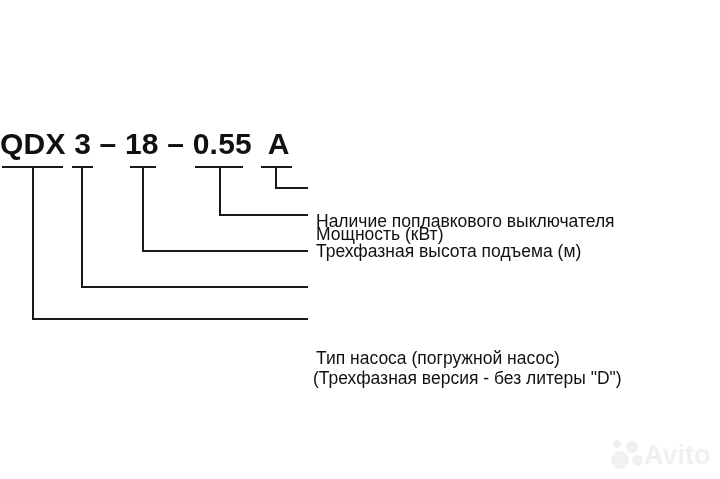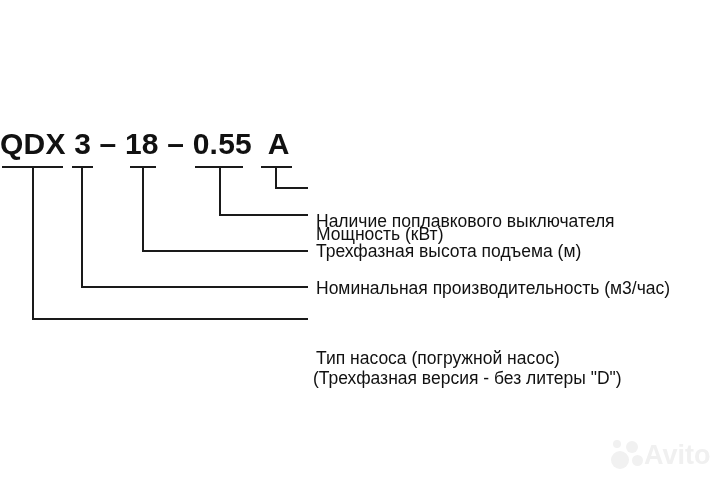--- a/index.html
+++ b/index.html
@@ -99,21 +99,20 @@
   <div class="branch-label lbl-055">Мощность (кВт)</div>
 
   <div class="ln h tick-18"></div>
   <div class="ln v v-18"></div>
   <div class="ln h e-18"></div>
   <div class="branch-label lbl-18">Трехфазная высота подъема (м)</div>
 
   <div class="ln h tick-3"></div>
   <div class="ln v v-3"></div>
   <div class="ln h e-3"></div>
-  <div class="branch-label lbl-3">Номинальная производительность (м3/час)</div>
 
   <div class="ln h tick-qdx"></div>
   <div class="ln v v-qdx"></div>
   <div class="ln h e-qdx"></div>
   <div class="branch-label lbl-qdx">
     <div>Тип насоса (погружной насос)</div>
     <div class="note">(Трехфазная версия - без литеры "D")</div>
   </div>
 
   <div class="watermark">

